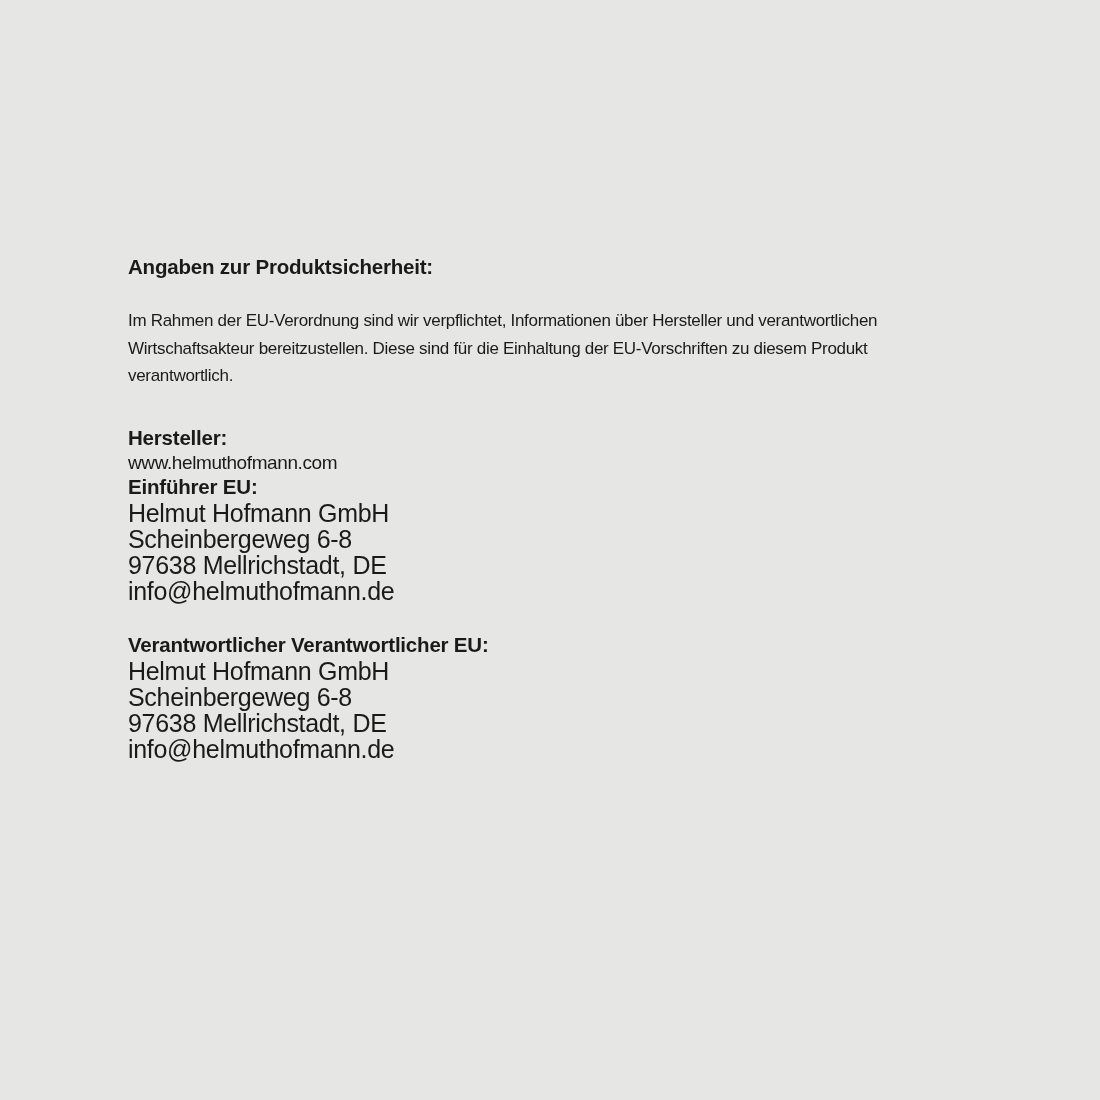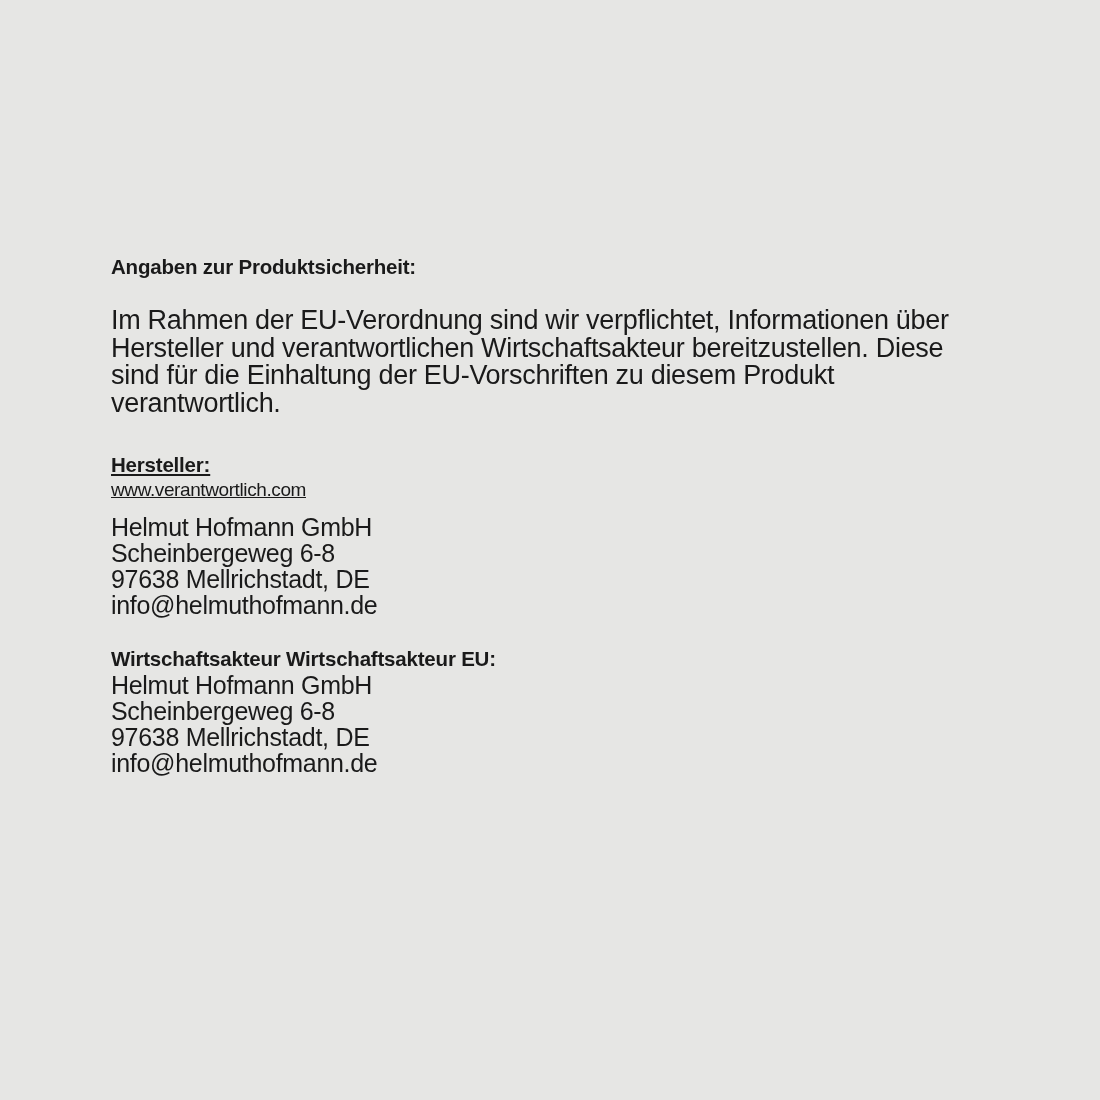--- a/index.html
+++ b/index.html
@@ -9,35 +9,35 @@
   body {
     width: 1100px;
     height: 1100px;
     background: #e6e6e4;
     color: #1a1a1a;
     font-family: "Liberation Sans", "DejaVu Sans", sans-serif;
     overflow: hidden;
   }
   .content {
     position: absolute;
-    left: 111px;
+    left: 128px;
     top: 0;
     width: 880px;
     padding-top: 253px;
     letter-spacing: -0.3px;
   }
   .doc-title {
     font-size: 20.5px;
     font-weight: bold;
     line-height: 27px;
     margin: 0 0 27px 0;
     letter-spacing: -0.2px;
   }
   .intro {
-    font-size: 27px;
+    font-size: 17px;
     line-height: 27.5px;
     margin: 0 0 35px 0;
     max-width: 845px;
   }
   .section {
     margin: 0;
   }
   .section h2 {
     font-size: 20.5px;
     font-weight: bold;
@@ -48,49 +48,48 @@
   .section .line {
     font-size: 25px;
     line-height: 26px;
   }
   .section.manufacturer .line {
     font-size: 19px;
     line-height: 23.5px;
     letter-spacing: -0.4px;
   }
   .section.manufacturer {
-    margin-bottom: 12px;
-    text-decoration: underline;
   }
   .section.importer {
     margin-bottom: 28px;
   }
 </style>
 </head>
 <body>
 
 <main class="content">
 
   <h1 class="doc-title">Angaben zur Produktsicherheit:</h1>
 
   <p class="intro">Im Rahmen der EU-Verordnung sind wir verpflichtet, Informationen über Hersteller und verantwortlichen Wirtschaftsakteur bereitzustellen. Diese sind für die Einhaltung der EU-Vorschriften zu diesem Produkt verantwortlich.</p>
 
   <section class="section manufacturer">
     <h2>Hersteller:</h2>
-    <div class="line">www.verantwortlich.com</div>
+    <div class="line">www.helmuthofmann.com</div>
   </section>
 
   <section class="section importer">
+    <h2>Einführer EU:</h2>
     <div class="line">Helmut Hofmann GmbH</div>
     <div class="line">Scheinbergeweg 6-8</div>
     <div class="line">97638 Mellrichstadt, DE</div>
     <div class="line">info@helmuthofmann.de</div>
   </section>
 
   <section class="section responsible">
-    <h2>Wirtschaftsakteur Wirtschaftsakteur EU:</h2>
+    <h2>Verantwortlicher Verantwortlicher EU:</h2>
     <div class="line">Helmut Hofmann GmbH</div>
     <div class="line">Scheinbergeweg 6-8</div>
     <div class="line">97638 Mellrichstadt, DE</div>
     <div class="line">info@helmuthofmann.de</div>
   </section>
 
 </main>
 
 </body></html>

